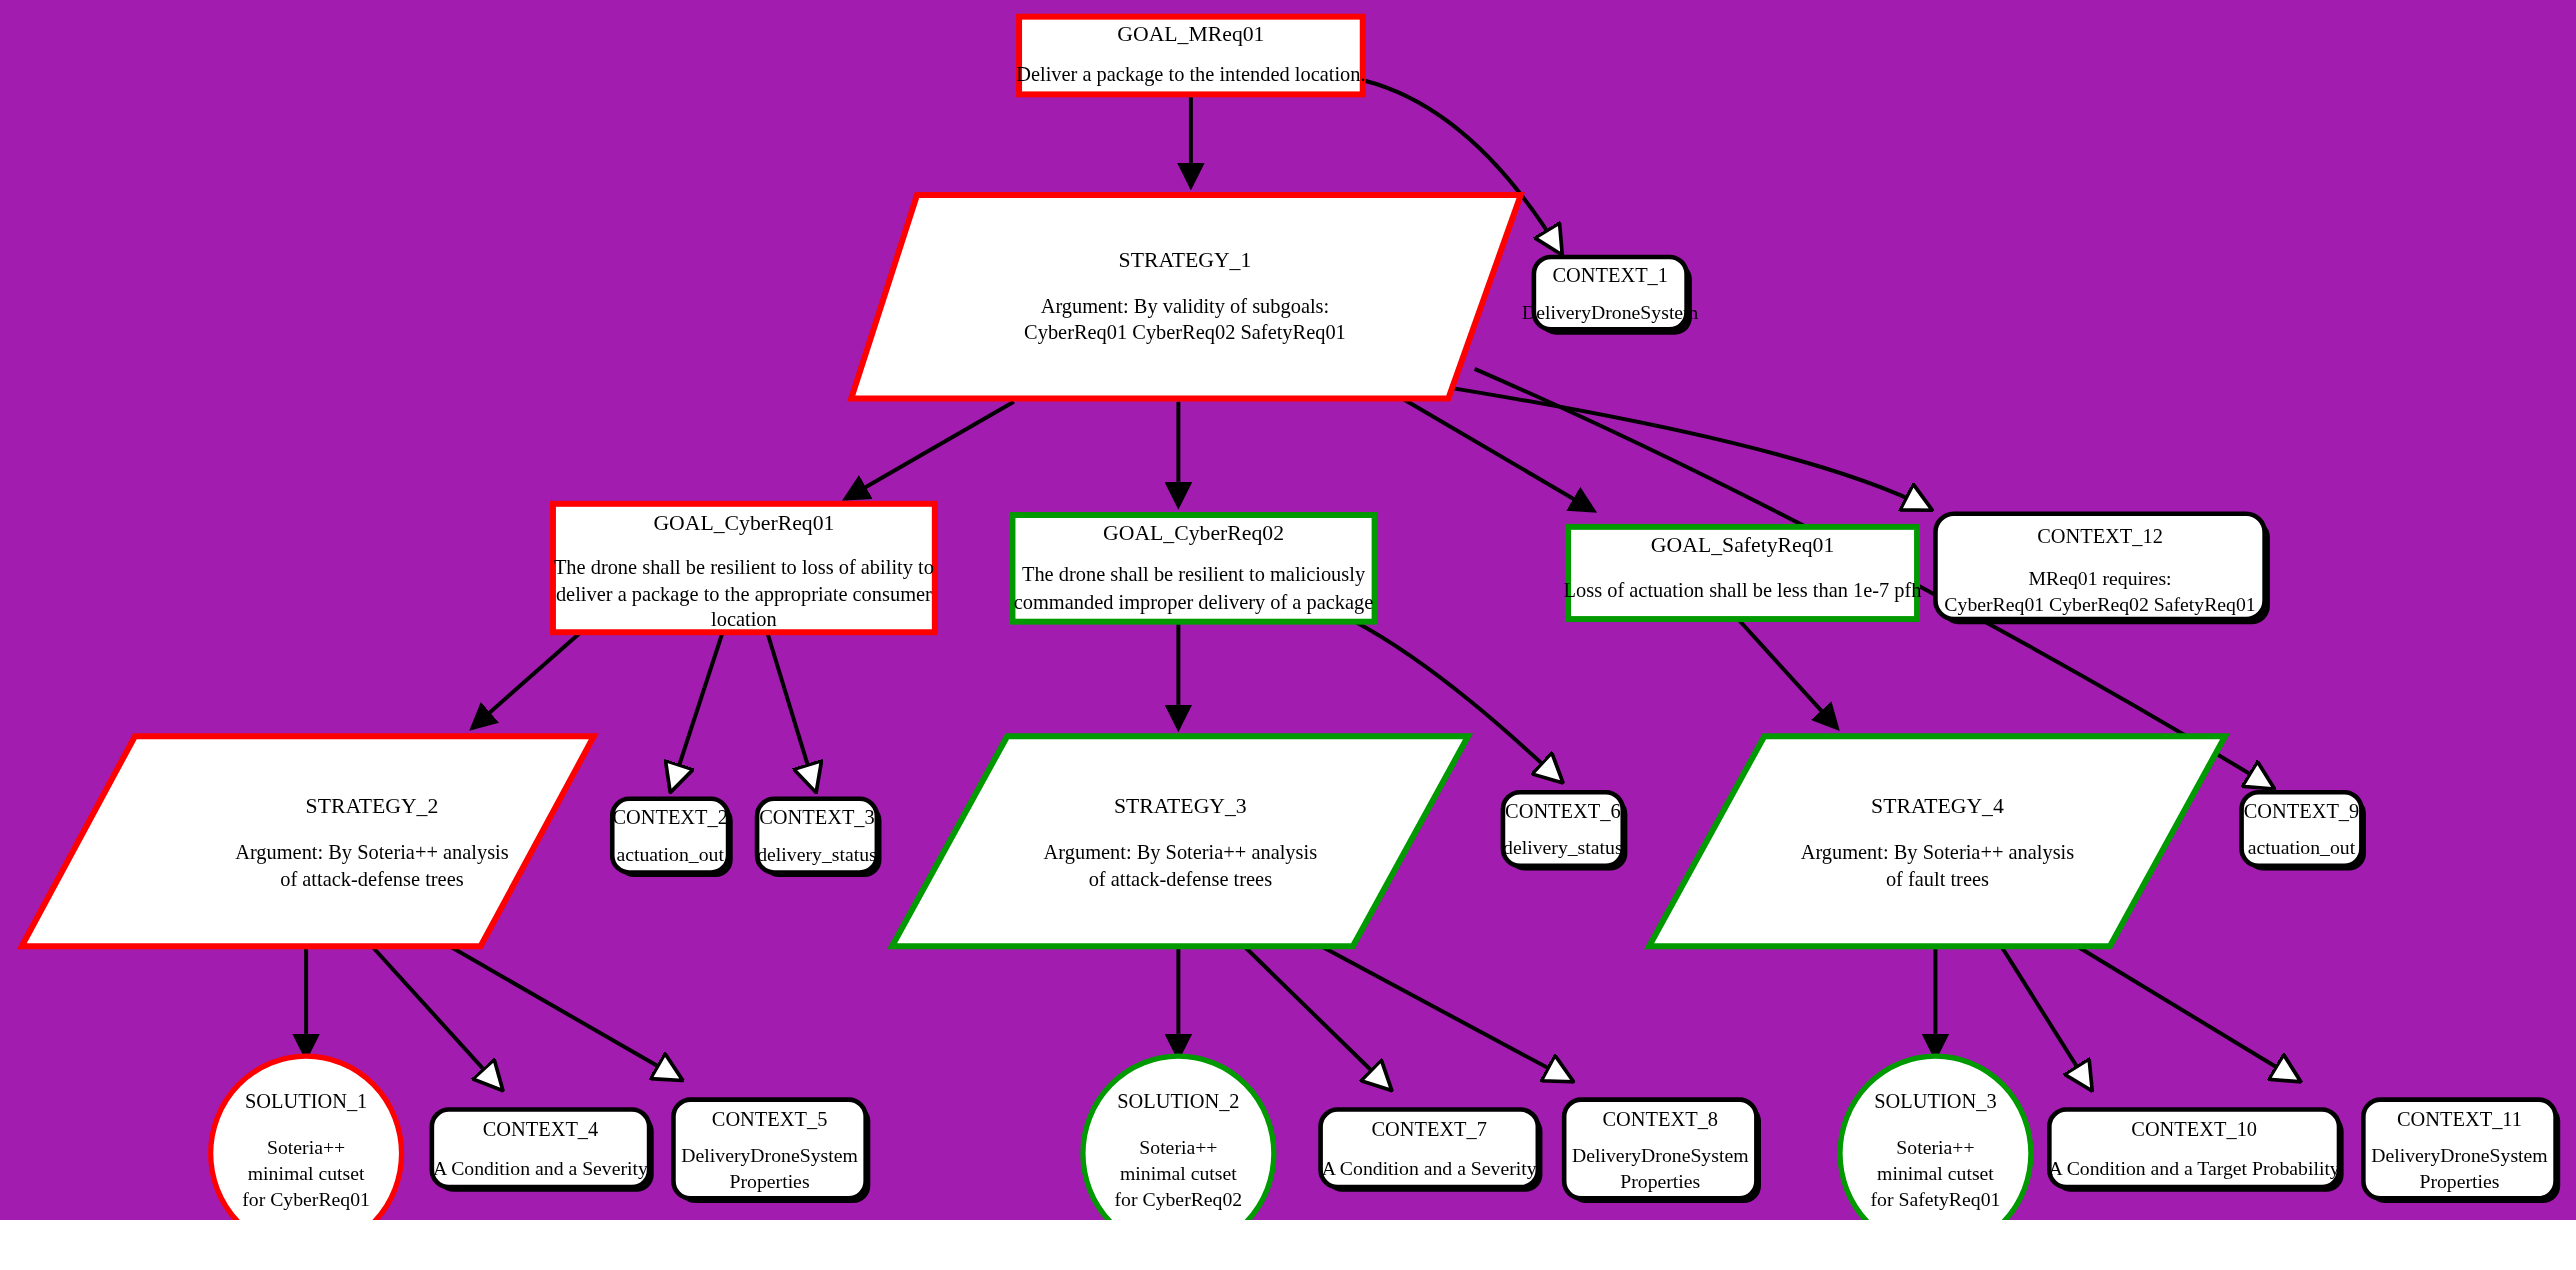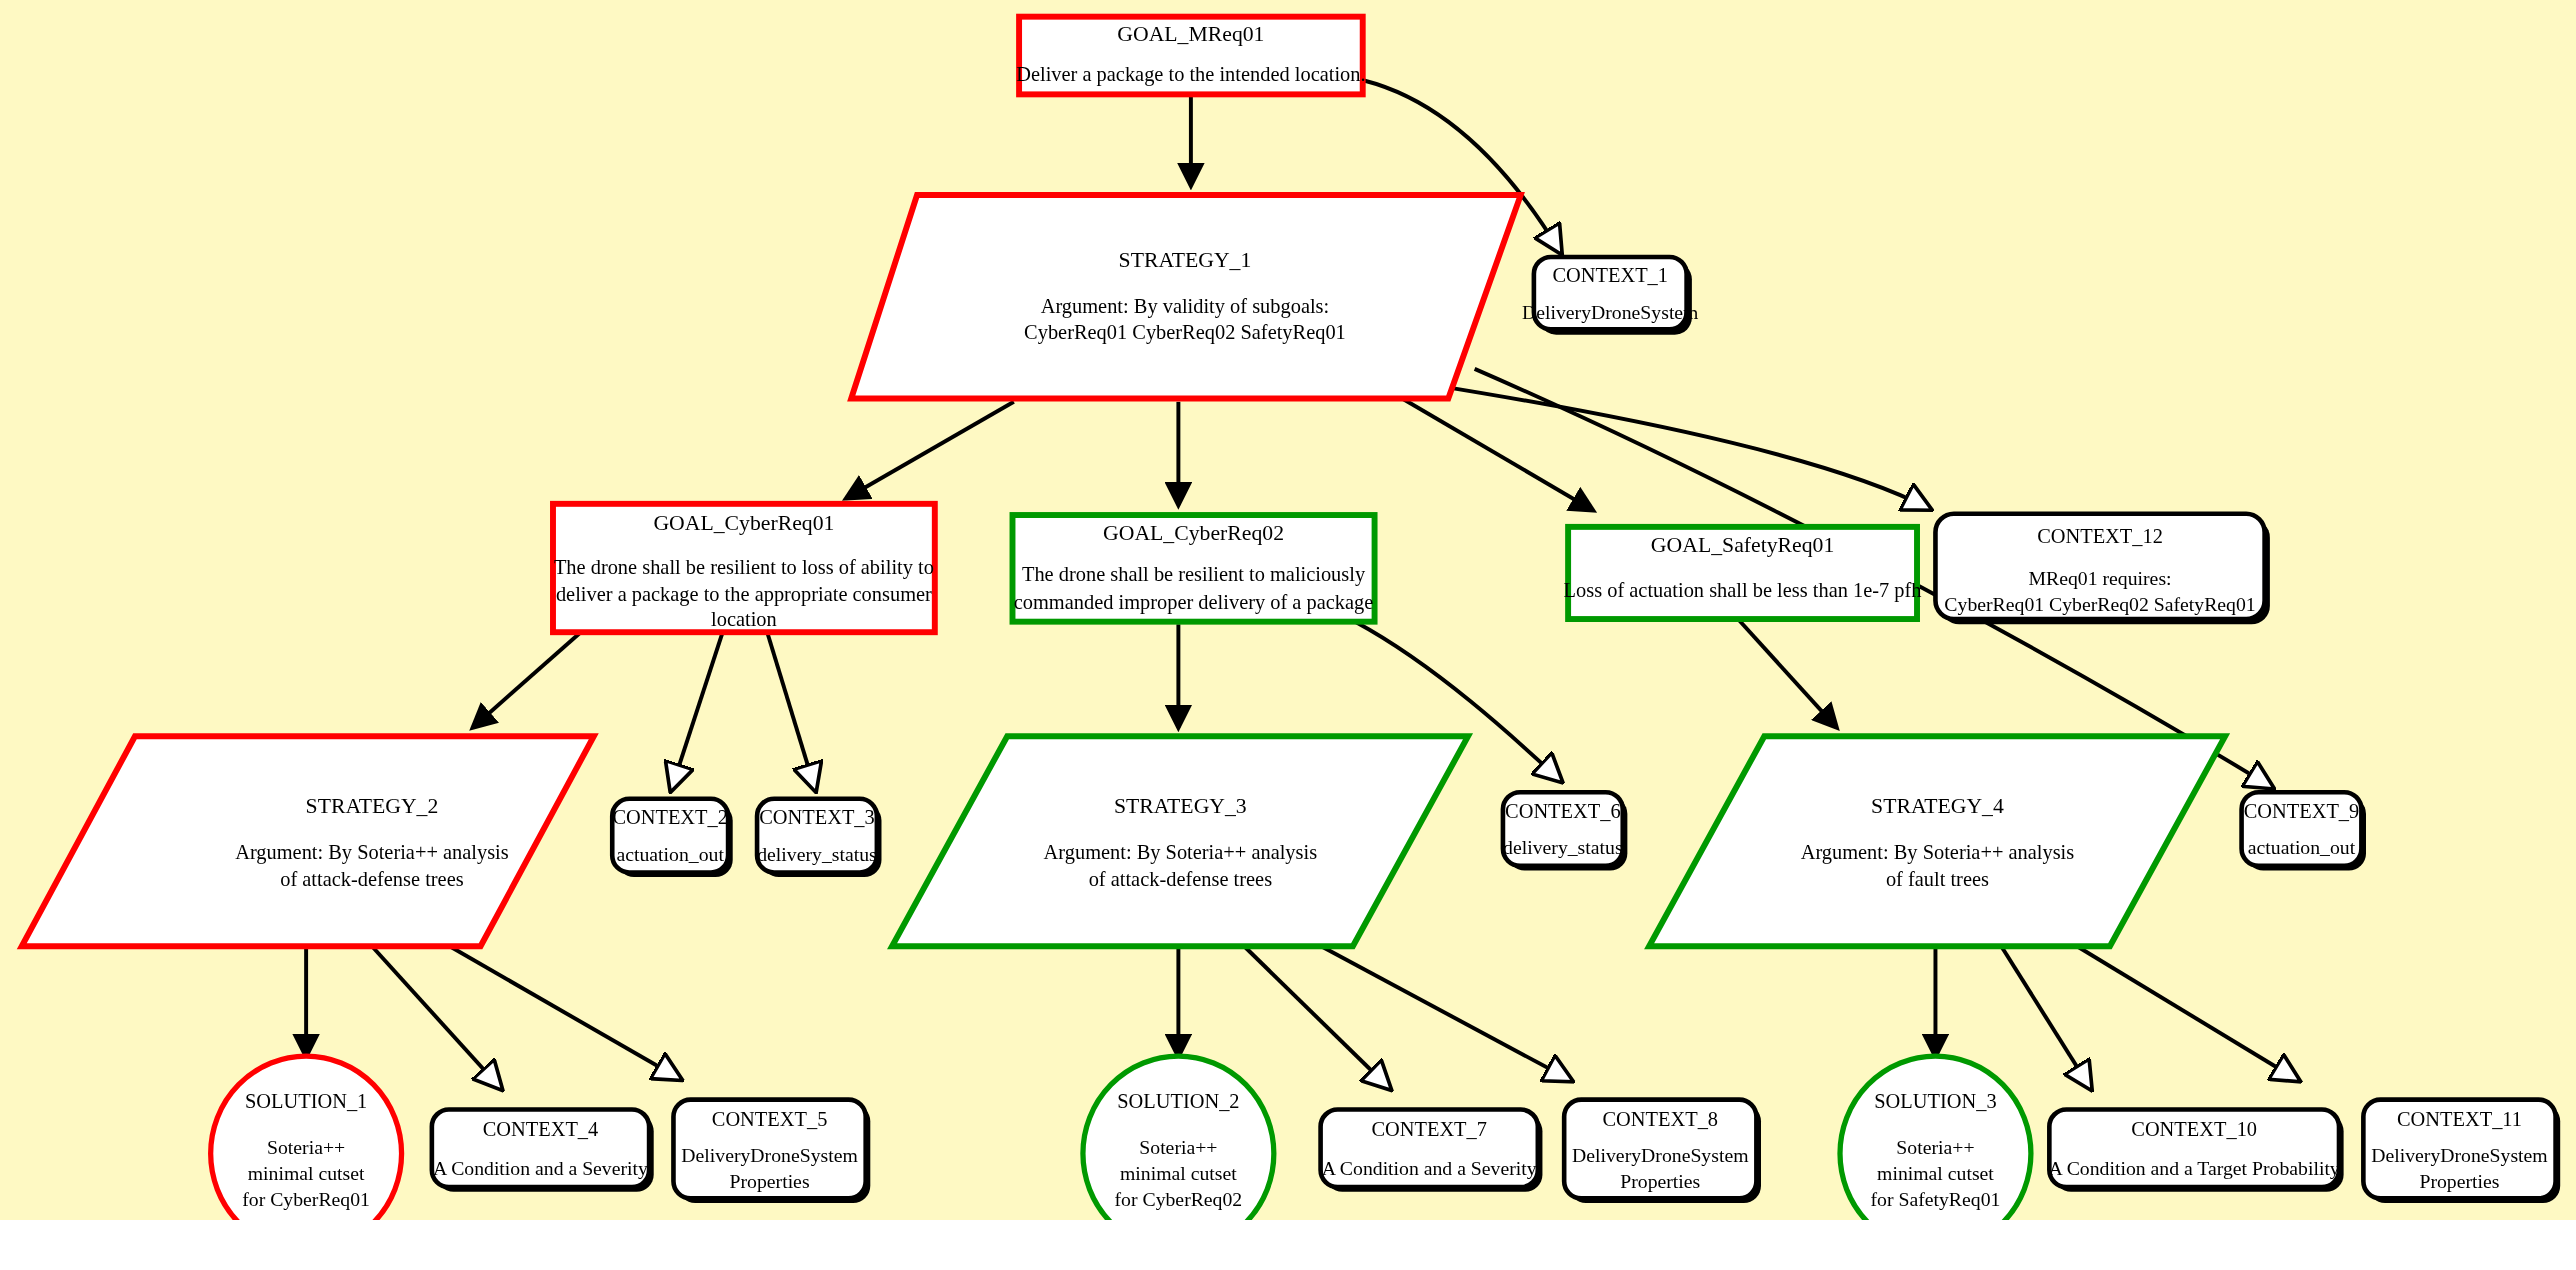--- a/index.html
+++ b/index.html
@@ -4,21 +4,21 @@
 <style>
   html, body {
     margin: 0;
     padding: 0;
     background: #ffffff;
   }
   #diagram-root {
     position: relative;
     width: 2576px;
     height: 1220px;
-    background: #fef9c3;
+    background: #a21caf;
     font-family: "Liberation Serif", "DejaVu Serif", serif;
   }
   svg#gsn-canvas {
     position: absolute;
     top: 0;
     left: 0;
     width: 2576px;
     height: 1271px;
     display: block;
   }

